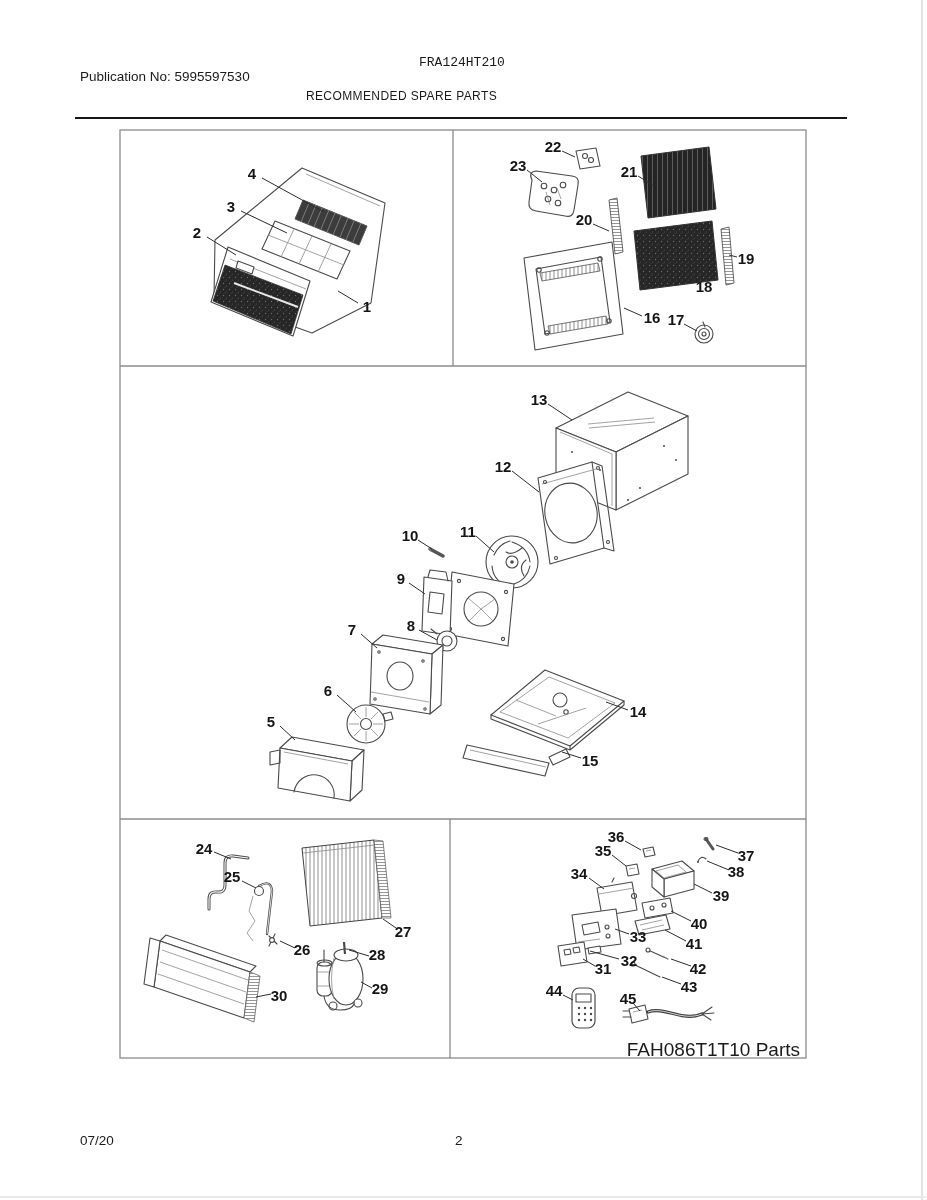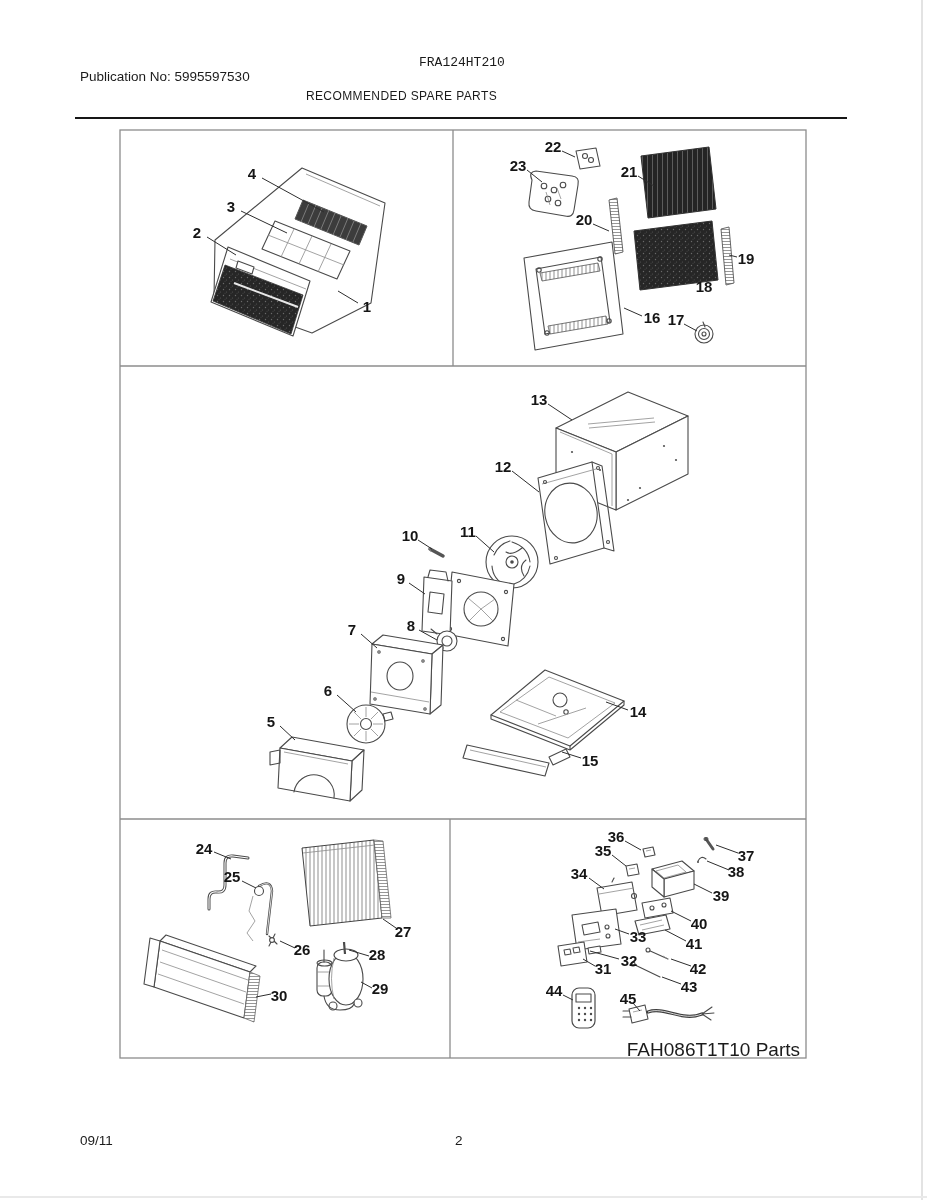--- a/index.html
+++ b/index.html
@@ -443,18 +443,18 @@
       <text class="pn" x="694" y="949">41</text>
       <text class="pn" x="698" y="974">42</text>
       <text class="pn" x="689" y="992">43</text>
       <text class="pn" x="554" y="996">44</text>
       <text class="pn" x="628" y="1004">45</text>
     </g>
   </svg>
 
   <div class="caption">FAH086T1T10 Parts</div>
 
-  <div class="ftr-date">09/11</div>
+  <div class="ftr-date">07/20</div>
   <div class="ftr-page">2</div>
 
   <div class="scan-edge-r"></div>
   <div class="scan-edge-b"></div>
 </div>
 
 </body></html>

